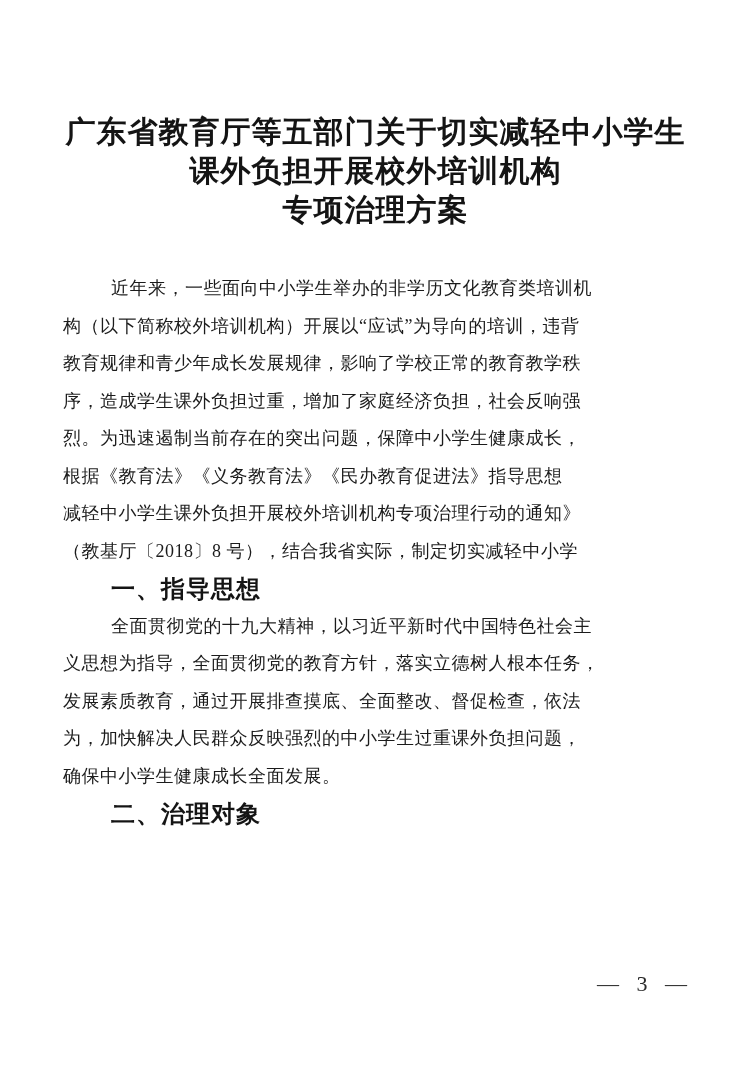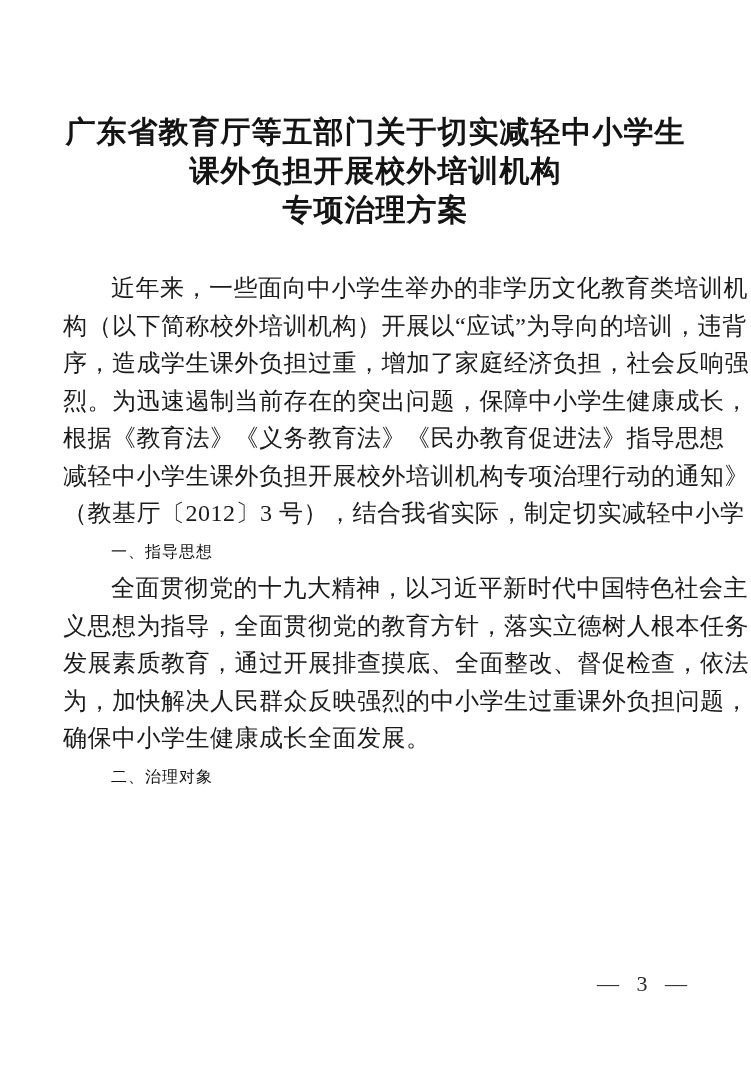--- a/index.html
+++ b/index.html
@@ -32,37 +32,37 @@
   .title .tline {
     display: block;
   }
   .body-block {
     position: absolute;
     top: 270px;
     left: 63px;
     width: 627px;
   }
   .line {
-    font-size: 24px;
+    font-size: 18px;
     line-height: 37.5px;
     height: 37.5px;
     white-space: nowrap;
     letter-spacing: 0.5px;
     color: #1b1b1b;
   }
   .line.indent {
     text-indent: 48px;
   }
   .line.justify {
     
   }
   .heading {
     font-family: "Liberation Sans", "DejaVu Sans", sans-serif;
-    font-weight: normal;
-    font-size: 16px;
+    font-weight: bold;
+    font-size: 24px;
     line-height: 37.5px;
     height: 37.5px;
     text-indent: 48px;
     letter-spacing: 1px;
     color: #141414;
   }
   .footer {
     position: absolute;
     right: 58px;
     bottom: 68px;
@@ -81,25 +81,26 @@
     <span class="tline">广东省教育厅等五部门关于切实减轻中小学生</span>
     <span class="tline">课外负担开展校外培训机构</span>
     <span class="tline">专项治理方案</span>
   </h1>
 
   <div class="body-block">
 
     <div>
       <div class="line indent">近年来，一些面向中小学生举办的非学历文化教育类培训机</div>
       <div class="line justify">构（以下简称校外培训机构）开展以“应试”为导向的培训，违背</div>
+      <div class="line justify">教育规律和青少年成长发展规律，影响了学校正常的教育教学秩</div>
       <div class="line justify">序，造成学生课外负担过重，增加了家庭经济负担，社会反响强</div>
       <div class="line justify">烈。为迅速遏制当前存在的突出问题，保障中小学生健康成长，</div>
       <div class="line justify">根据《教育法》《义务教育法》《民办教育促进法》指导思想</div>
       <div class="line justify">减轻中小学生课外负担开展校外培训机构专项治理行动的通知》</div>
-      <div class="line justify">（教基厅〔2012〕3 号），结合我省实际，制定切实减轻中小学</div>
+      <div class="line justify">（教基厅〔2018〕8 号），结合我省实际，制定切实减轻中小学</div>
     </div>
 
     <div class="heading">一、指导思想</div>
 
     <div>
       <div class="line indent">全面贯彻党的十九大精神，以习近平新时代中国特色社会主</div>
       <div class="line justify">义思想为指导，全面贯彻党的教育方针，落实立德树人根本任务，</div>
       <div class="line justify">发展素质教育，通过开展排查摸底、全面整改、督促检查，依法</div>
       <div class="line justify">为，加快解决人民群众反映强烈的中小学生过重课外负担问题，</div>
       <div class="line justify">确保中小学生健康成长全面发展。</div>

